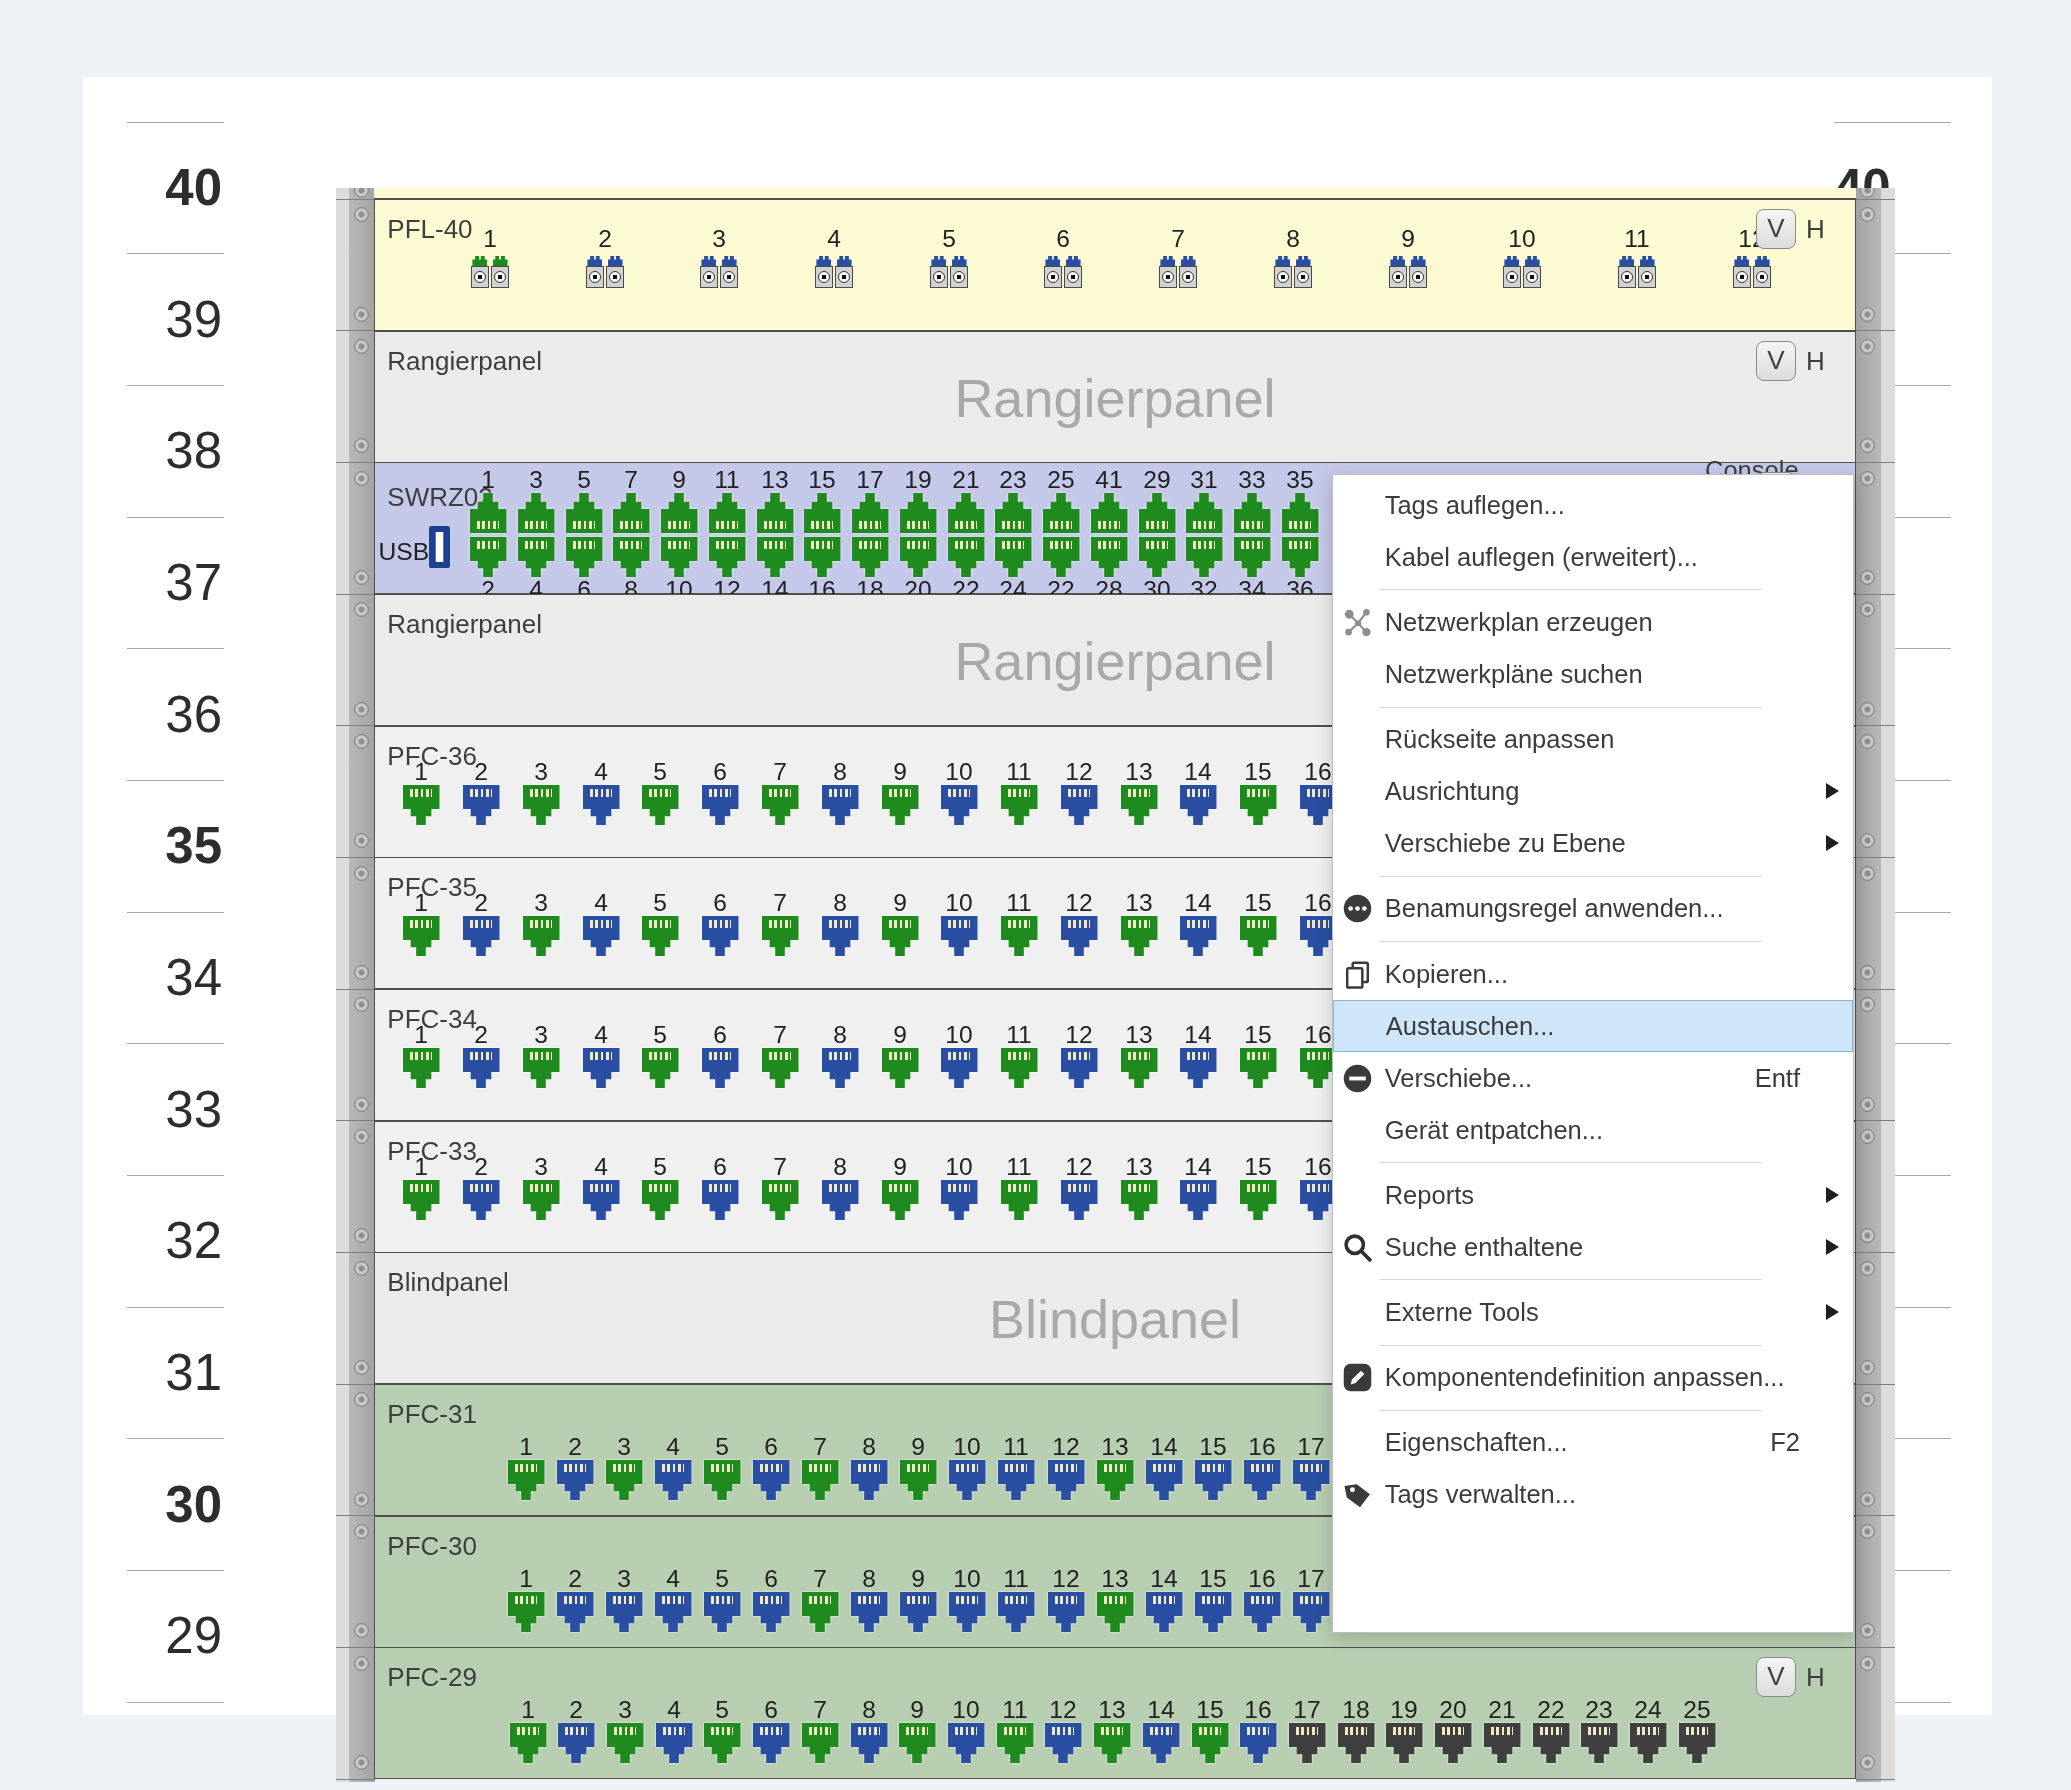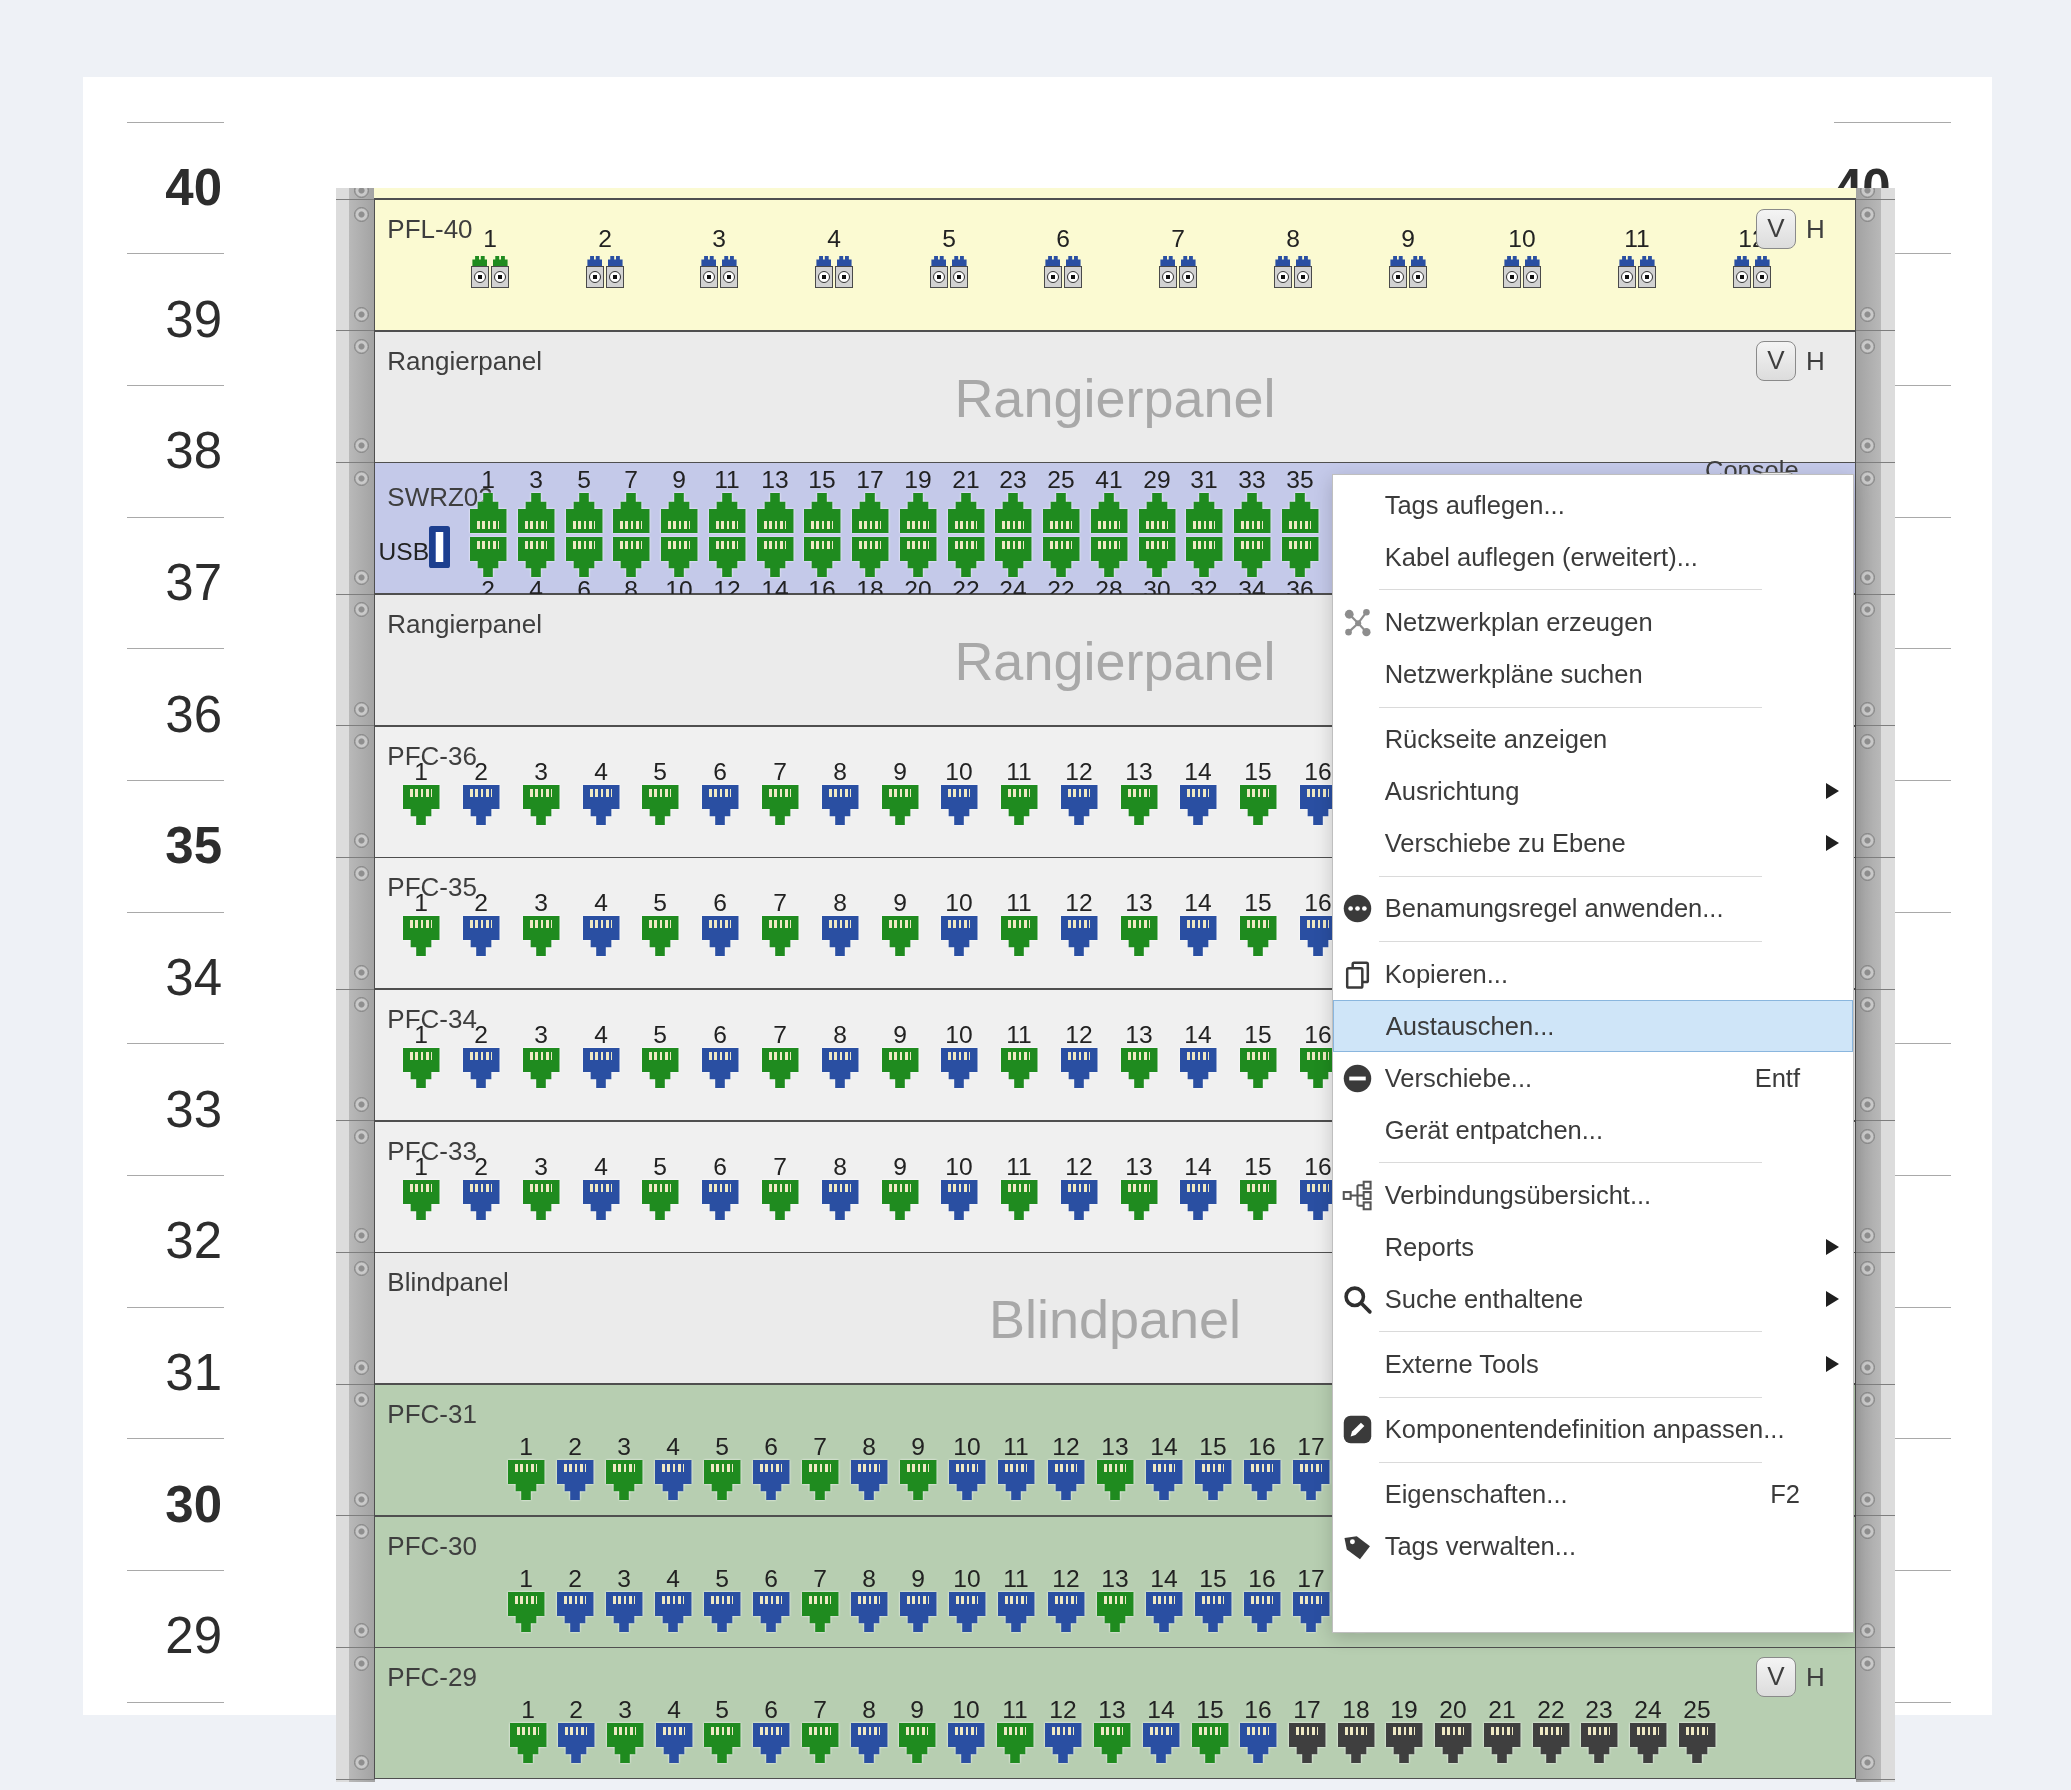--- a/index.html
+++ b/index.html
@@ -1632,21 +1632,21 @@
           </span>
           <span class="mi-label">Netzwerkplan erzeugen</span>
         </div>
         <div class="mi">
           <span class="mi-icon"></span>
           <span class="mi-label">Netzwerkpläne suchen</span>
         </div>
         <div class="msep"></div>
         <div class="mi">
           <span class="mi-icon"></span>
-          <span class="mi-label">Rückseite anzeigen</span>
+          <span class="mi-label">Rückseite anpassen</span>
         </div>
         <div class="mi">
           <span class="mi-icon"></span>
           <span class="mi-label">Ausrichtung</span>
           <span class="mi-arrow"></span>
         </div>
         <div class="mi">
           <span class="mi-icon"></span>
           <span class="mi-label">Verschiebe zu Ebene</span>
           <span class="mi-arrow"></span>
@@ -1686,32 +1686,20 @@
           </span>
           <span class="mi-label">Verschiebe...</span>
           <span class="mi-short">Entf</span>
         </div>
         <div class="mi">
           <span class="mi-icon"></span>
           <span class="mi-label">Gerät entpatchen...</span>
         </div>
         <div class="msep"></div>
         <div class="mi">
-          <span class="mi-icon">
-            <svg width="33" height="33" viewBox="0 0 24 24" fill="#555" stroke="#555" stroke-width="1.5">
-              <rect x="2" y="9.5" width="5" height="5" fill="#fff"></rect>
-              <rect x="16.5" y="2" width="5" height="5" fill="#fff"></rect>
-              <rect x="16.5" y="9.5" width="5" height="5" fill="#fff"></rect>
-              <rect x="16.5" y="17" width="5" height="5" fill="#fff"></rect>
-              <path fill="none" d="M7,12 H12 M12,4.5 V19.5 M12,4.5 H16.5 M12,12 H16.5 M12,19.5 H16.5"></path>
-            </svg>
-          </span>
-          <span class="mi-label">Verbindungsübersicht...</span>
-        </div>
-        <div class="mi">
           <span class="mi-icon"></span>
           <span class="mi-label">Reports</span>
           <span class="mi-arrow"></span>
         </div>
         <div class="mi">
           <span class="mi-icon">
             <svg width="33" height="33" viewBox="0 0 24 24" fill="none" stroke="#2f2f2f" stroke-width="2.6">
               <circle cx="10" cy="10" r="6.3"></circle>
               <line x1="14.8" y1="14.8" x2="21" y2="21" stroke-linecap="round"></line>
             </svg>

